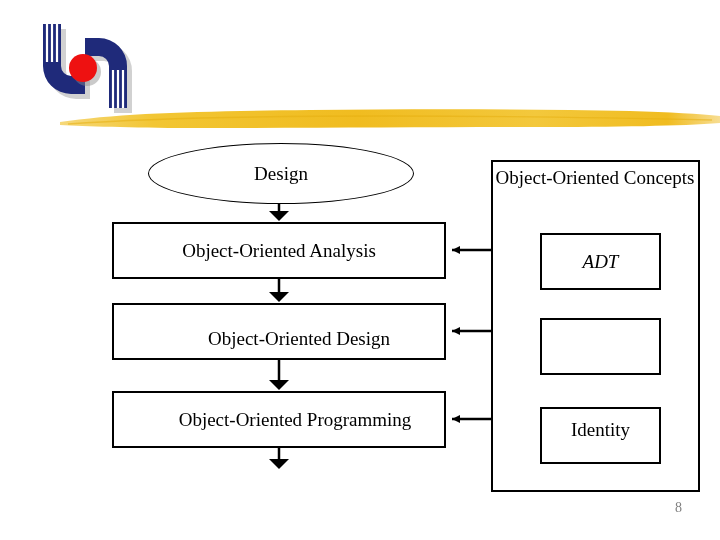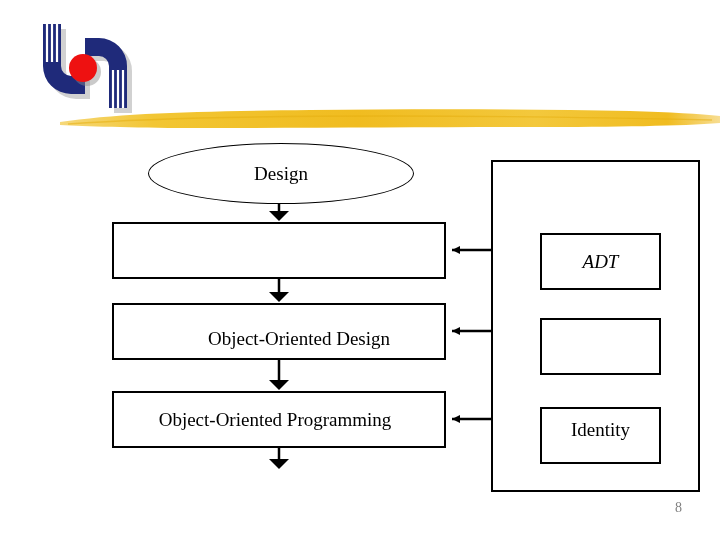--- a/index.html
+++ b/index.html
@@ -215,29 +215,31 @@
     <path d="M452,331 L460,327 L460,335 z" fill="#000000"></path>
 
     <line x1="491" y1="419" x2="452" y2="419" stroke="#000" stroke-width="2.5"></line>
     <path d="M452,419 L460,415 L460,423 z" fill="#000000"></path>
   </svg>
 
   <div class="ellipse-node"></div>
   <div class="node-text" id="problem-label">Design</div>
 
   <div class="proc-box" id="proc-0"></div>
+  <div class="node-text" style="left:112px;top:222px;width:334px;height:57px;">Object-Oriented Analysis</div>
 
   <div class="proc-box" id="proc-1"></div>
   <div class="node-text" style="left:112px;top:303px;width:334px;height:71px;padding-left:20px;">Object-Oriented Design</div>
 
   <div class="proc-box" id="proc-2"></div>
-  <div class="node-text" style="left:108px;top:391px;width:334px;height:57px;border-radius:7px;">Object-Oriented Programming</div>
+  <div class="node-text" style="left:128px;top:391px;width:334px;height:57px;border-radius:7px;">Object-Oriented Programming</div>
 
 
   <div id="concepts-box"></div>
+  <div class="node-text" id="concepts-title">Object-Oriented Concepts</div>
 
   <div class="concept-box" id="concept-0"></div>
   <div class="node-text" style="left:540px;top:233px;width:121px;height:57px;font-style:italic;">ADT</div>
 
   <div class="concept-box" id="concept-1"></div>
 
   <div class="concept-box" id="concept-2"></div>
   <div class="node-text" style="left:540px;top:407px;width:121px;height:45px;">Identity</div>
 
   <div id="page-number">8</div>

